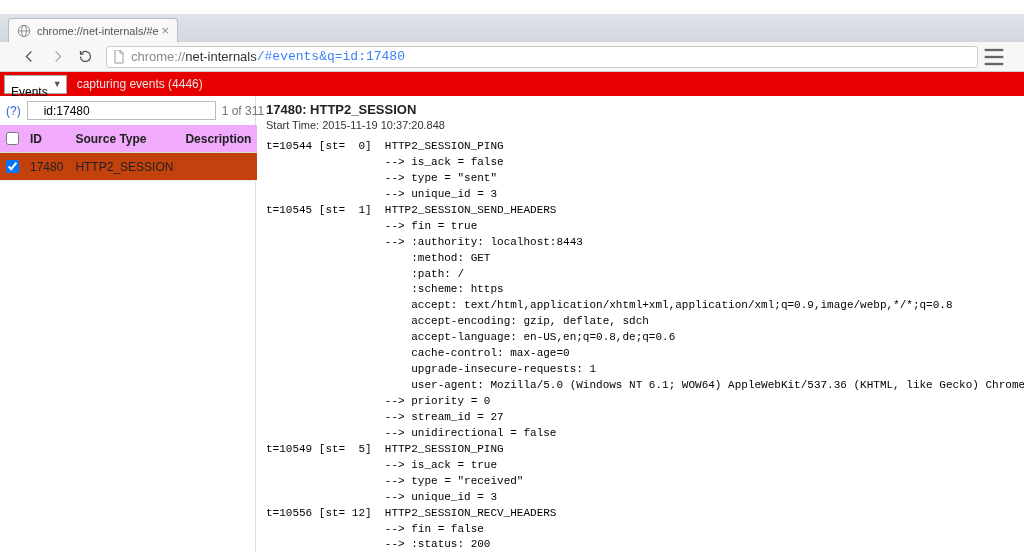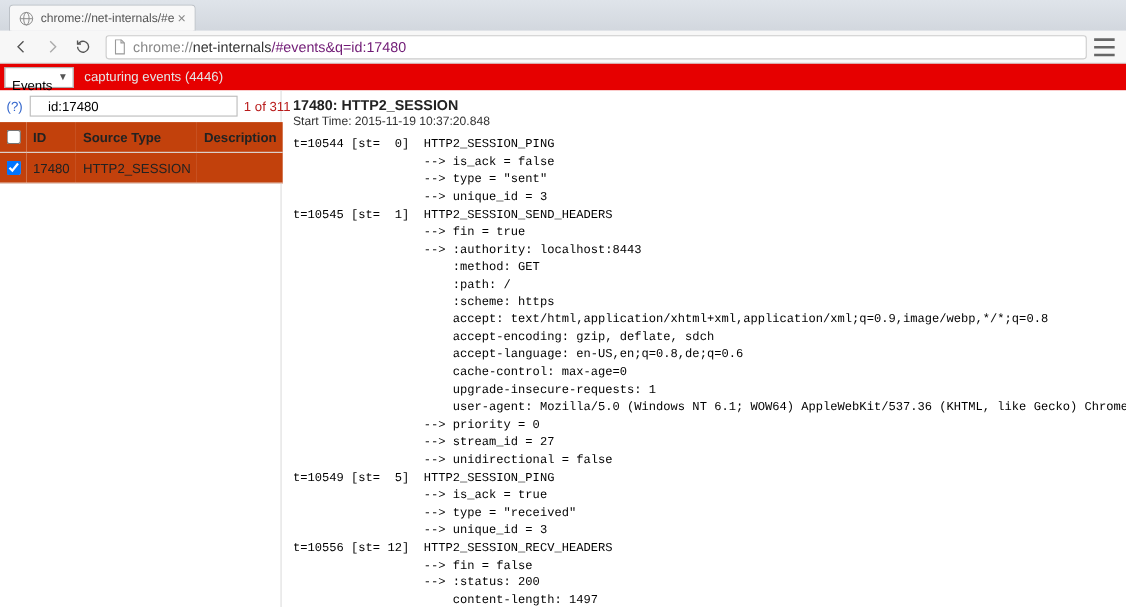--- a/index.html
+++ b/index.html
@@ -1,44 +1,44 @@
 <!DOCTYPE html>
 <html><head>
 <meta charset="utf-8">
 <style>
   * { box-sizing: border-box; }
   html, body { margin:0; padding:0; height:100%; font-family: "Segoe UI", Tahoma, Arial, sans-serif; font-size:12px; color:#222; background:#fff; }
   
-  .tabstrip { height:28px; background: linear-gradient(#dfe4ea, #d2d7de); display:flex; align-items:flex-end; padding-left:8px; }
+  .tabstrip { height:28px; background: linear-gradient(#dfe4ea, #d2d7de); display:flex; align-items:flex-end; padding-left:8px;margin-top:14px; }
   .tab { position:relative; height:24px; background:#f8f8f8; border-top-left-radius:4px; border-top-right-radius:4px; display:flex; align-items:center; padding:0 8px 0 8px; min-width:170px; border:1px solid #b7bcc2; border-bottom:none; font-size:11px; color:#555; }
   .tab .favicon { width:14px; height:14px; margin-right:6px; display:inline-block; }
   .tab .close { margin-left:auto; color:#888; font-size:13px; line-height:1; cursor:pointer; }
-  .toolbar { height:30px; background:#f7f7f7; border-bottom:1px solid #d0d0d0; display:flex; align-items:center; padding:0 6px; gap:2px; }
+  .toolbar { height:30px; background:#f7f7f7; border-bottom:1px solid #d0d0d0; display:flex; align-items:center; padding:0 16px; gap:2px; }
   .tbtn { width:26px; height:24px; display:flex; align-items:center; justify-content:center; color:#666; }
   .tbtn svg { width:15px; height:15px; }
   .url-bar { flex:1; height:22px; border:1px solid #ccc; border-radius:3px; display:flex; align-items:center; padding:0 6px; font-size:13px; color:#333; background:#fff; margin-left:6px; }
   .url-bar .fileicon { color:#888; margin-right:6px; display:flex; }
   .url-bar .seg-scheme { color:#888; }
   .url-bar .seg-host { color:#333; }
-  .url-bar .seg-path { color:#701a75; }
+  .url-bar .seg-path { color:#3b82f6;font-family:Liberation Mono, monospace; }
   .hamburger { width:28px; height:24px; display:flex; align-items:center; justify-content:center; color:#666; }
   
   .appbar { height:24px; background:#e60000; color:#fff; display:flex; align-items:center; padding:0 0 0 0; font-size:12px; }
   .events-dd { background:#fff; color:#000; height:18px; border:1px solid #aaa; margin-left:4px; padding:16px 18px 1px 6px; font-size:12px; position:relative; display:flex; align-items:center; }
   .events-dd .arrow { position:absolute; right:4px; top:50%; transform:translateY(-50%); font-size:9px; color:#555; }
   .appbar-text { margin-left:10px; color:#e5e5e5; }
   
   .main { display:flex; height:calc(100% - 28px - 30px - 24px); }
   .left { width:256px; border-right:1px solid #ddd; display:flex; flex-direction:column; }
   .filter-row { display:flex; align-items:center; padding:5px 6px; gap:6px; }
   .filter-row .q { color:#36c; font-size:12px; }
   .filter-input { flex:1; height:19px; border:1px solid #bbb; padding:1px 16px; font-size:12px; font-family:inherit; }
-  .count { color:#b91c1c; font-size:12px; white-space:nowrap; }
+  .count { color:#737373; font-size:12px; white-space:nowrap; }
   table.elist { width:100%; border-collapse:collapse; font-size:12px; }
-  table.elist th { text-align:left; font-weight:bold; padding:4px 6px; background:#c2410c; border-bottom:1px solid #ddd; }
+  table.elist th { text-align:left; font-weight:bold; padding:4px 6px; background:#f0abfc; border-bottom:1px solid #ddd; }
   table.elist td { padding:4px 6px; border-bottom:1px solid #eee; }
   table.elist th:first-child, table.elist td:first-child { width:18px; text-align:center; padding:4px 2px; }
   tr.selected { background:#c2410c; }
   .hdr-check { width:13px; height:13px; }
   
   .right { flex:1; overflow:auto; padding:4px 10px 0 10px; }
   .detail-title { font-size:13px; font-weight:bold; margin:2px 0 0 0; }
   .detail-start { font-size:11px; color:#333; margin:2px 0 8px 0; }
   pre.log { font-family: Consolas, "Courier New", monospace; font-size:11px; line-height:1.45; white-space:pre; margin:0; color:#000; }
 </style>

